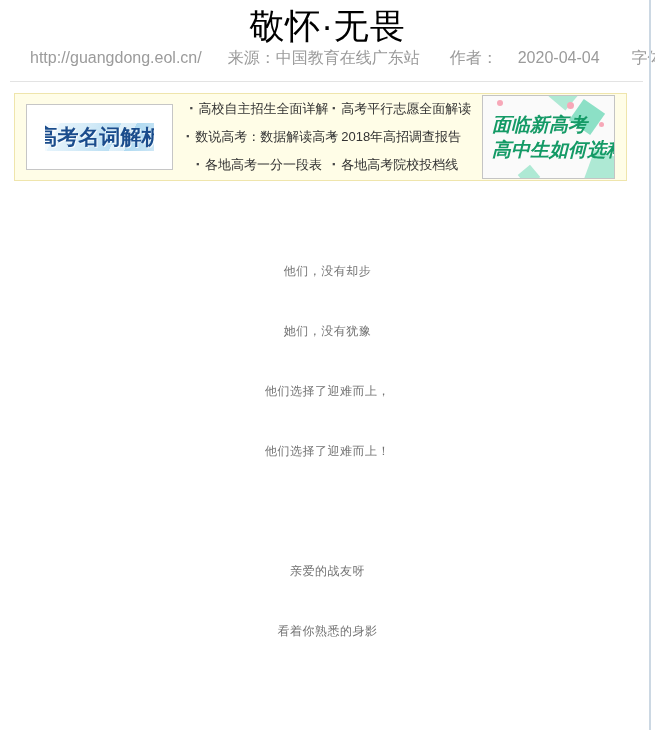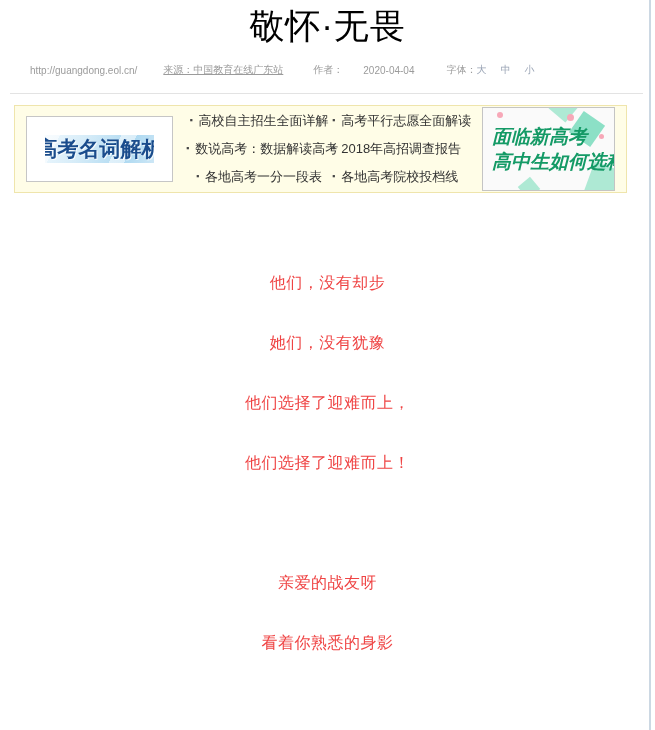--- a/index.html
+++ b/index.html
@@ -20,31 +20,31 @@
   .page-title {
     margin: 6px 0 0 0;
     text-align: center;
     font-size: 35px;
     line-height: 40px;
     font-weight: normal;
     color: #000000;
     letter-spacing: 1px;
   }
   .meta-row {
-    margin-top: 16px;
+    margin-top: 4px;
     padding-left: 30px;
     display: flex;
     align-items: center;
-    font-size: 10px;
+    font-size: 16px;
     color: #9b9b9b;
     height: 16px;
     white-space: nowrap;
   }
   .meta-url   { margin-right: 26px; }
-  .meta-src   { margin-right: 30px; text-decoration: underline; }
+  .meta-src   { margin-right: 30px; }
   .meta-auth  { margin-right: 20px; }
   .meta-date  { margin-right: 32px; }
   .font-ctrl  { display: flex; align-items: center; }
   .font-size-opt { margin-right: 14px; cursor: pointer; color: #9aa4b5; }
   .divider {
     border: none;
     border-top: 1px solid #e3e3e3;
     margin: 15px 12px 0 10px;
   }
   
@@ -132,22 +132,22 @@
   .c5 { width: 7px; height: 7px; right: 40px; top: 6px; }
   .c6 { width: 5px; height: 5px; right: 10px; top: 26px; }
   .c7 { width: 6px; height: 6px; left: 14px; top: 4px; }
   
   .article { padding-top: 82px; }
   .article p {
     margin: 0 0 44px 0;
     min-height: 16px;
     line-height: 16px;
     text-align: center;
-    font-size: 16px;
-    color: #ef4444;
+    font-size: 12px;
+    color: #737373;
     letter-spacing: 0.5px;
   }
 </style>
 </head>
 <body>
 
 <div class="page-right-border"></div>
 
 <h1 class="page-title">敬怀·无畏</h1>
 

